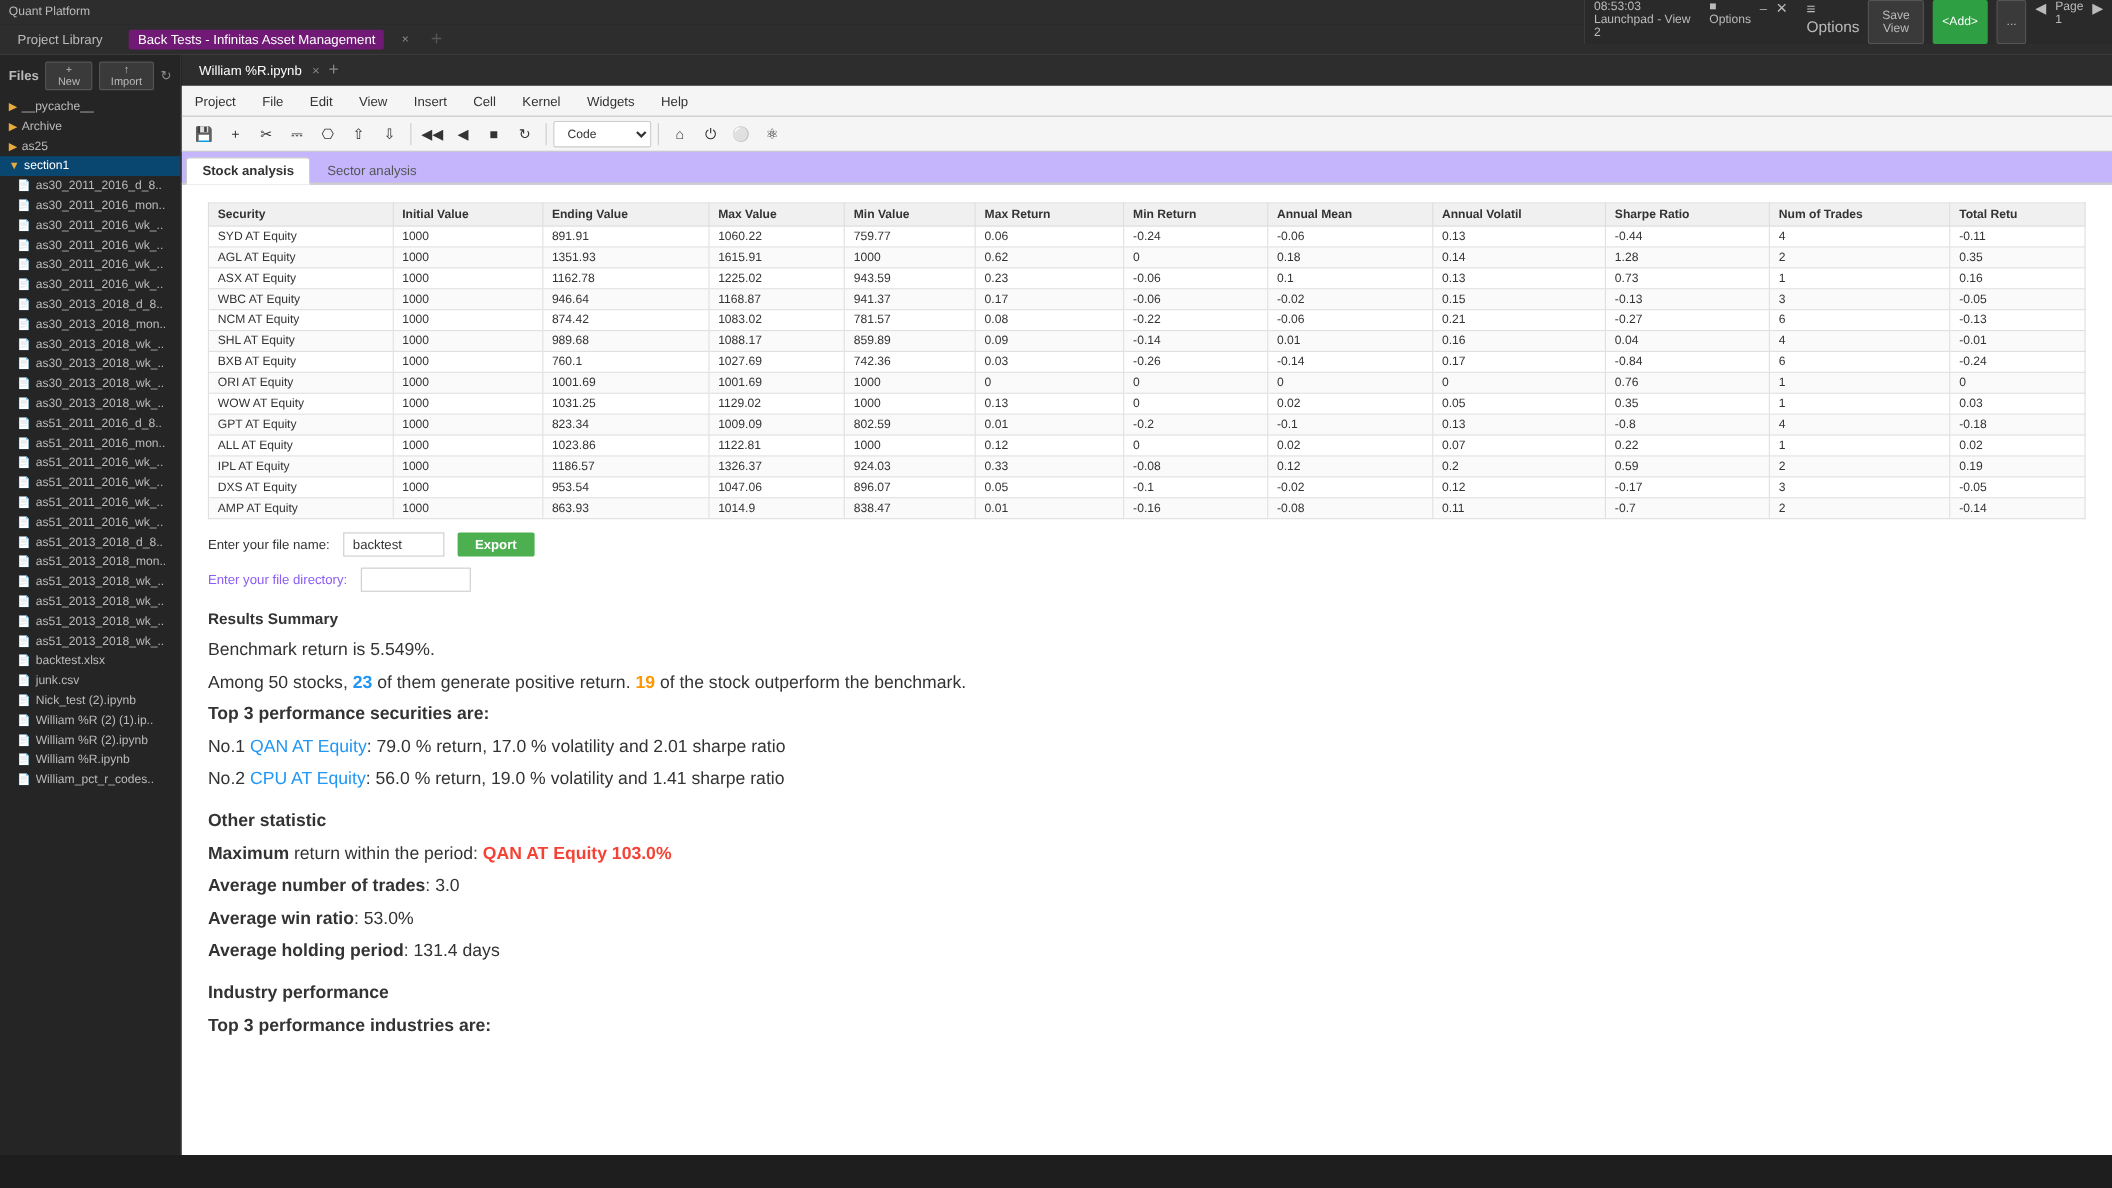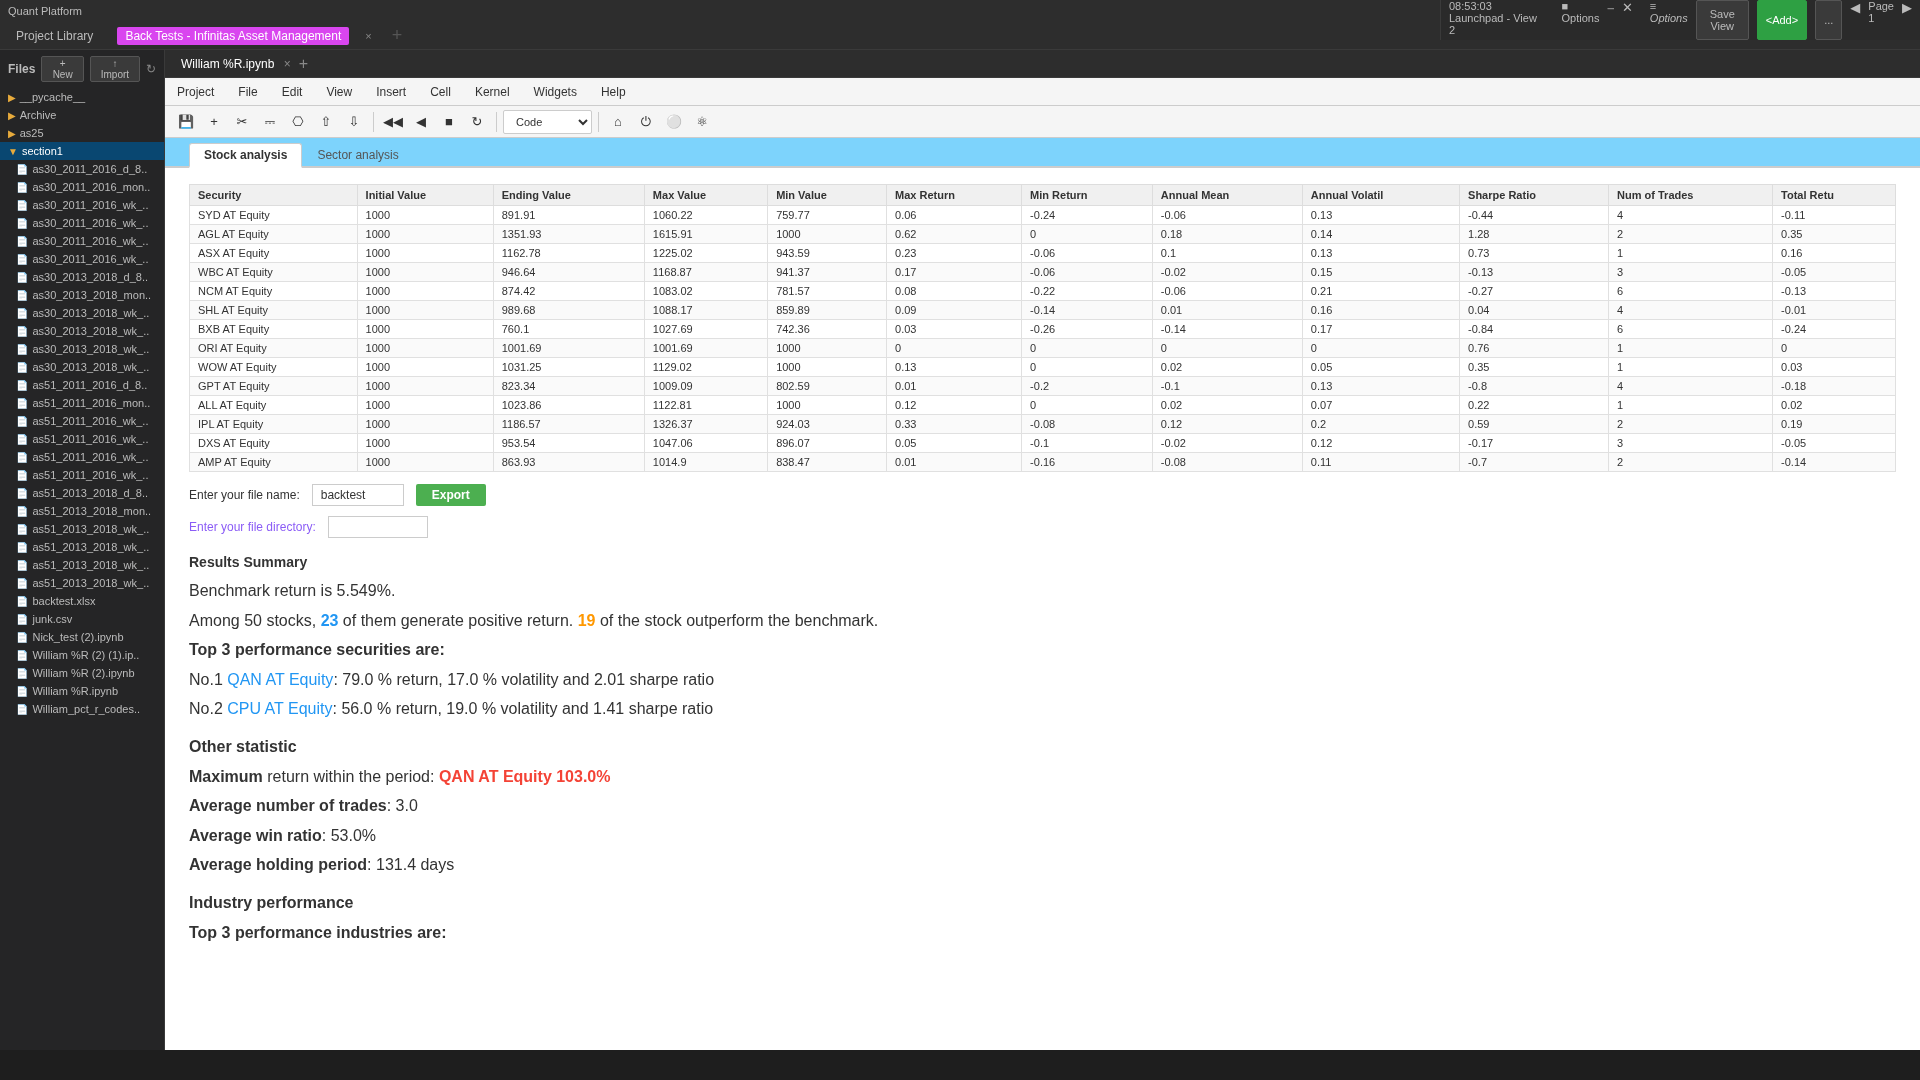--- a/index.html
+++ b/index.html
@@ -13,21 +13,21 @@
     
     .launchpad-bar { position: absolute; top: 0; right: 0; width: 480px; height: 40px; background: #2a2a2a; display: flex; border-left: 1px solid #3a3a3a; padding: 0 8px; gap: 8px; }
     .lp-btn { background: #3a3a3a; border: 1px solid #555; color: #bbb; font-size: 11px; padding: 2px 8px; cursor: pointer; border-radius: 2px; }
     .lp-add { background: #2ea043; color: #fff; border: 1px solid #2ea043; font-size: 11px; padding: 2px 8px; cursor: pointer; border-radius: 2px; }
     .lp-page { color: #bbb; font-size: 11px; }
     .lp-nav { color: #bbb; font-size: 13px; cursor: pointer; }
 
     
     .project-bar { background: #2d2d2d; height: 28px; display: flex; align-items: center; padding: 0 8px; gap: 16px; border-bottom: 1px solid #3a3a3a; font-size: 12px; }
     .project-bar .proj-item { color: #bbb; cursor: pointer; padding: 2px 8px; }
-    .project-bar .proj-item.active { background: #d946ef; color: #fff; border-radius: 2px; }
+    .project-bar .proj-item.active { background: #701a75; color: #fff; border-radius: 2px; }
 
     
     .main-layout { display: flex; height: calc(1080px - 22px - 30px - 28px); }
 
     
     .sidebar { width: 165px; background: #252526; border-right: 1px solid #3a3a3a; overflow-y: auto; flex-shrink: 0; }
     .sidebar-header { padding: 6px 8px; font-size: 12px; color: #bbb; display: flex; align-items: center; gap: 6px; }
     .sidebar-header .new-btn { background: #3a3a3a; border: 1px solid #555; color: #bbb; font-size: 10px; padding: 1px 6px; cursor: pointer; border-radius: 2px; }
     .sidebar-header .import-btn { background: #3a3a3a; border: 1px solid #555; color: #bbb; font-size: 10px; padding: 1px 6px; cursor: pointer; border-radius: 2px; }
     .sidebar-header .refresh-btn { color: #888; cursor: pointer; }
@@ -42,21 +42,21 @@
 
     
     .jup-menubar { background: #f5f5f5; border-bottom: 1px solid #ccc; display: flex; align-items: center; padding: 0 8px; height: 28px; gap: 16px; }
     .jup-menubar .menu-item { color: #333; font-size: 12px; cursor: pointer; padding: 2px 4px; }
 
     .jup-toolbar { background: #f5f5f5; border-bottom: 1px solid #ccc; display: flex; align-items: center; padding: 2px 8px; height: 32px; gap: 2px; }
     .jup-toolbar .tb-btn { background: #f5f5f5; border: 1px solid transparent; color: #333; font-size: 13px; width: 26px; height: 26px; display: flex; align-items: center; justify-content: center; cursor: pointer; border-radius: 2px; }
     .jup-toolbar .tb-sep { width: 1px; height: 20px; background: #ccc; margin: 0 4px; }
     .jup-toolbar .cell-type { background: #fff; border: 1px solid #ccc; color: #333; font-size: 11px; padding: 2px 8px; border-radius: 2px; cursor: pointer; height: 24px; min-width: 70px; }
 
-    .jup-tabs { background: #7dd3fc; border-bottom: 2px solid #ccc; display: flex; align-items: flex-end; padding: 0 24px; height: 30px; }
+    .jup-tabs { background: #c4b5fd; border-bottom: 2px solid #ccc; display: flex; align-items: flex-end; padding: 0 4px; height: 30px; }
     .jup-tab { padding: 4px 14px; font-size: 12px; cursor: pointer; border: 1px solid transparent; border-bottom: none; color: #555; border-radius: 3px 3px 0 0; }
     .jup-tab.active { background: #fff; border-color: #ccc; color: #333; font-weight: bold; border-bottom: 2px solid #fff; margin-bottom: -2px; }
 
     
     .notebook { background: #fff; flex: 1; overflow-y: auto; padding: 16px 24px; }
 
     
     .analysis-table { width: 100%; border-collapse: collapse; font-size: 11px; margin-bottom: 12px; }
     .analysis-table th { background: #f0f0f0; border: 1px solid #ddd; padding: 4px 8px; text-align: left; font-weight: 600; color: #333; white-space: nowrap; }
     .analysis-table td { border: 1px solid #e0e0e0; padding: 3px 8px; color: #333; white-space: nowrap; }
@@ -98,21 +98,21 @@
   <div class="top-bar-right">
     
   </div>
 </div>
 
 <div class="launchpad-bar">
   <span style="font-size:11px;color:#bbb;">08:53:03  Launchpad - View 2</span>
   <span style="font-size:11px;color:#bbb;cursor:pointer;margin-left:8px;">■ Options</span>
   <span style="color:#bbb;cursor:pointer;font-size:13px;">⎯</span>
   <span style="color:#bbb;cursor:pointer;font-size:13px;">✕</span>
-  <span style="font-size:11px;color:#bbb;cursor:pointer;margin-left:9px;font-style:italic;">≡ Options</span>
+  <span style="font-size:14px;color:#bbb;cursor:pointer;margin-left:9px;">≡ Options</span>
   <button class="lp-btn">Save View</button>
   <button class="lp-add">&lt;Add&gt;</button>
   <button class="lp-btn">...</button>
   <span class="lp-nav">◀</span>
   <span class="lp-page">Page 1</span>
   <span class="lp-nav">▶</span>
 </div>
 
 <div class="project-bar">
   <span class="proj-item">Project Library</span>

